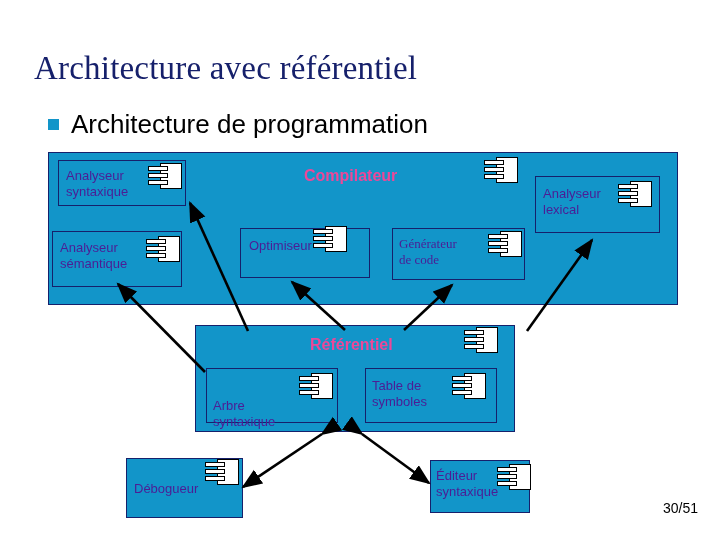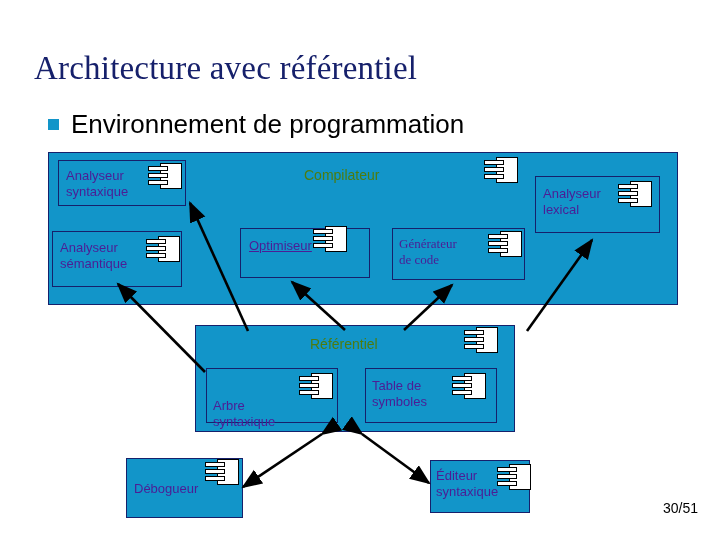--- a/index.html
+++ b/index.html
@@ -71,23 +71,23 @@
     position: absolute;
     font-family: "Liberation Sans", sans-serif;
     font-size: 13px;
     line-height: 16px;
     color: #4c1d95;
     white-space: pre-line;
   }
   .container-title {
     position: absolute;
     font-family: "Liberation Sans", sans-serif;
-    font-weight: normal;
-    font-size: 14px;
-    color: #4d7c0f;
+    font-weight: bold;
+    font-size: 16px;
+    color: #ec4899;
     white-space: nowrap;
   }
 
   
   .doc-icon {
     position: absolute;
     width: 34px;
     height: 26px;
   }
   .doc-icon .page {
@@ -134,21 +134,21 @@
 </style>
 </head>
 <body>
 
 <div id="slide">
 
   <div class="slide-title">Architecture avec référentiel</div>
 
   <div class="bullet-row">
     <span class="bullet-marker"></span>
-    <span class="bullet-text">Environnement de programmation</span>
+    <span class="bullet-text">Architecture de programmation</span>
   </div>
 
   <div class="dbox" style="left:48px; top:152px; width:630px; height:153px;">
   </div>
 
   <div class="container-title" style="left:304px; top:167px;">Compilateur</div>
 
   <div class="doc-icon" style="left:484px; top:157px;">
     <div class="page"></div>
     <div class="bar b1"></div>
@@ -170,21 +170,21 @@
   <div class="dbox-label" style="left:60px; top:240px; width:88px;">Analyseur
 sémantique</div>
   <div class="doc-icon" style="left:146px; top:236px;">
     <div class="page"></div>
     <div class="bar b1"></div>
       <div class="bar b2"></div>
       <div class="bar b3"></div>
   </div>
 
   <div class="dbox" style="left:240px; top:228px; width:130px; height:50px;"></div>
-  <div class="dbox-label" style="left:249px; top:238px; width:88px;text-decoration:underline;">Optimiseur</div>
+  <div class="dbox-label" style="left:249px; top:238px; width:88px;">Optimiseur</div>
   <div class="doc-icon" style="left:313px; top:226px;">
     <div class="page"></div>
     <div class="bar b1"></div>
       <div class="bar b2"></div>
       <div class="bar b3"></div>
   </div>
 
   <div class="dbox" style="left:392px; top:228px; width:133px; height:52px;"></div>
   <div class="dbox-label" style="left:399px; top:236px; width:92px;font-family:Liberation Serif, serif;">Générateur
 de code</div>

